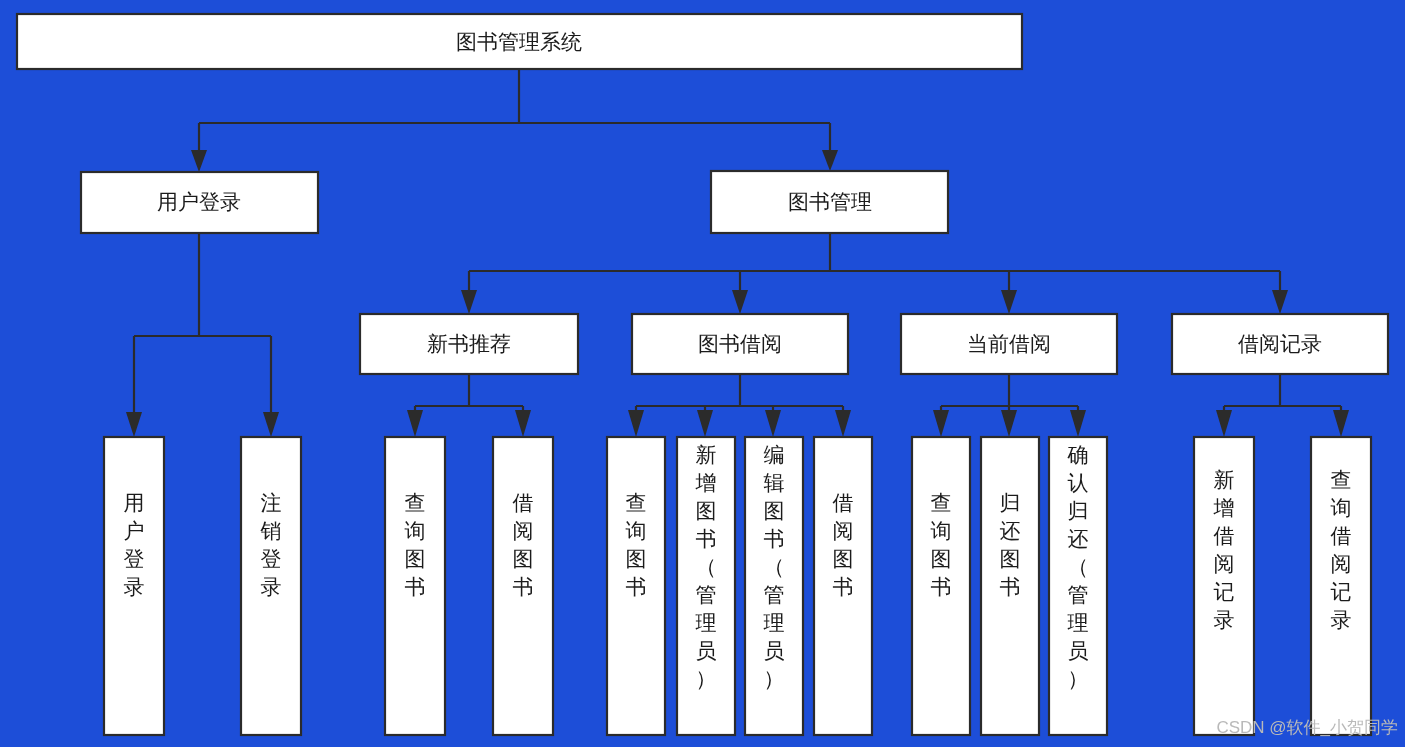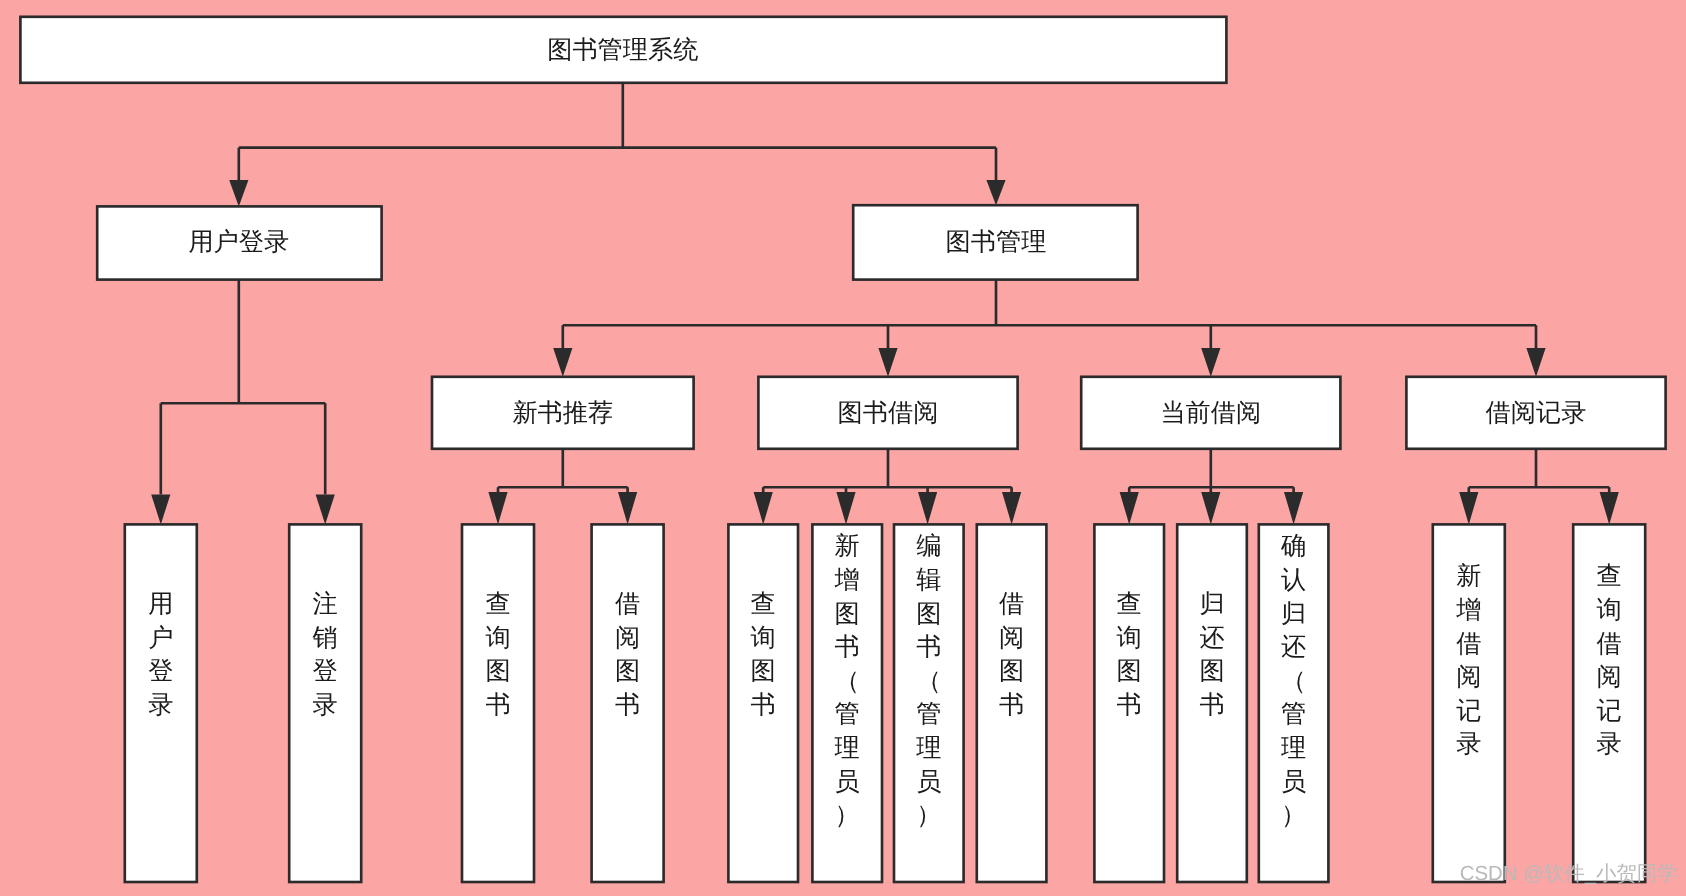--- a/index.html
+++ b/index.html
@@ -8,21 +8,21 @@
     padding: 0;
     background: #ffffff;
   }
   body {
     font-family: "Liberation Sans", "DejaVu Sans", sans-serif;
   }
   #diagram-root {
     position: relative;
     width: 1405px;
     height: 747px;
-    background: #fca5a5;
+    background: #1d4ed8;
     overflow: hidden;
   }
   svg#flow-svg {
     position: absolute;
     left: 0;
     top: 0;
     width: 1405px;
     height: 747px;
     display: block;
   }

